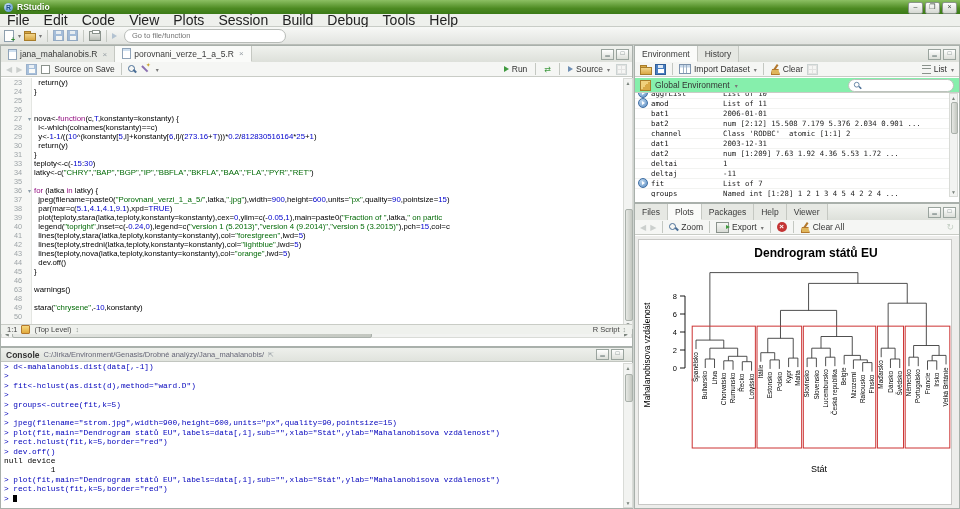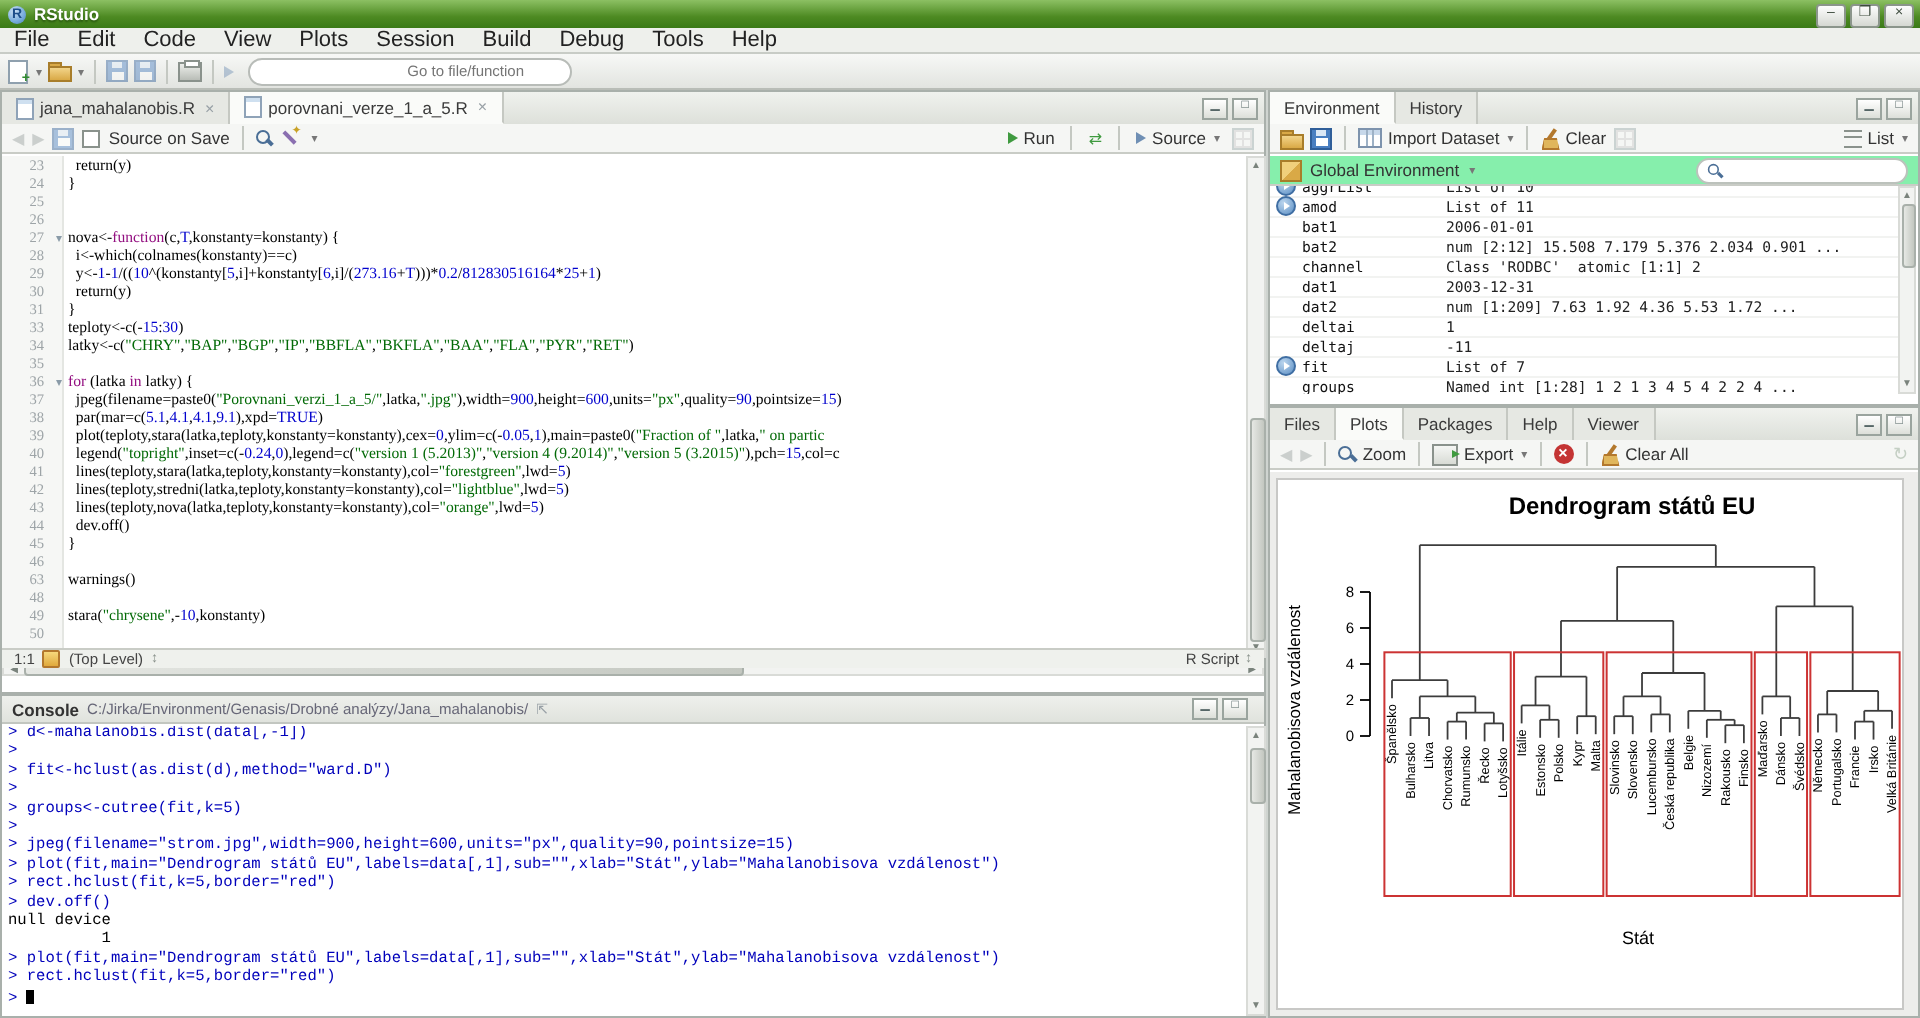--- a/index.html
+++ b/index.html
@@ -10,28 +10,28 @@
   #titlebar{left:0;top:0;width:960px;height:14px;background:linear-gradient(180deg,#8cc063,#4d8a22 60%,#3a7a17);
             display:flex;align-items:center;padding-left:4px;box-sizing:border-box;color:#fff;}
   #titlebar .title{font-size:8.5px;font-weight:bold;margin-left:4px;text-shadow:0 1px 1px #2a5a10;}
   .logo-ball{width:9px;height:9px;border-radius:50%;background:radial-gradient(circle at 35% 30%,#cfe3f5,#75aadb 60%,#4c7fb0);
              color:#1d4e89;font-size:7px;font-weight:bold;text-align:center;line-height:9px;}
   #win-btns{position:absolute;right:3px;top:2px;display:flex;gap:2px;}
   .win-btn{width:13px;height:10px;border:1px solid #8b958b;border-radius:2px;
            background:linear-gradient(#fdfdfd,#d5d8d2);color:#3c4a3c;font-size:7px;line-height:8px;text-align:center;}
   #menubar{left:0;top:14px;width:960px;height:13px;background:#eef0ec;border-bottom:1px solid #c8ccc6;
            display:flex;align-items:center;box-sizing:border-box;}
-  .menu-item{padding:0 7px;font-size:11px;color:#222;}
+  .menu-item{padding:0 7px;font-size:14px;color:#222;}
   #main-toolbar{left:0;top:27px;width:960px;height:18px;background:linear-gradient(#f7f8f6,#e2e4e0);
                 border-bottom:1px solid #b9bdb7;display:flex;align-items:center;gap:3px;padding:0 4px;box-sizing:border-box;}
   .tb-sep{width:1px;height:12px;background:#c4c8c2;margin:0 2px;}
   .drop{color:#777;font-size:6px;margin-left:1px;}
   #goto-box{display:flex;align-items:center;background:#fff;border:1px solid #b8bcb8;border-radius:8px;
             height:12px;width:150px;padding:0 5px;margin-left:4px;}
-  #goto-input{border:none;outline:none;font-size:7.5px;width:130px;color:#888;background:transparent;font-family:"Liberation Sans",sans-serif;text-align:right;}
+  #goto-input{border:none;outline:none;font-size:7.5px;width:130px;color:#888;background:transparent;font-family:"Liberation Sans",sans-serif;}
   #project-chip{position:absolute;right:6px;top:29px;display:flex;align-items:center;gap:3px;font-size:8.5px;color:#333;margin-top:22px;}
   .rproj-icon{width:10px;height:10px;background:linear-gradient(#9ec7e8,#5b8fc0);border:1px solid #41729f;border-radius:2px;
               color:#fff;font-size:7px;font-weight:bold;text-align:center;line-height:10px;}
   
   .pane{position:absolute;background:#fff;border:1px solid #a9b0ab;box-sizing:border-box;}
   #pane-source{left:0;top:45px;width:633px;height:302px;padding-left:32px;}
   #pane-console{left:0;top:347px;width:633px;height:162px;}
   #pane-env{left:634px;top:45px;width:326px;height:158px;}
   #pane-plots{left:634px;top:203px;width:326px;height:306px;}
   .tabstrip{position:absolute;left:0;top:0;right:0;height:16px;background:linear-gradient(#f0f2ee,#dde0da);
@@ -85,21 +85,21 @@
                    border-top:2.5px solid transparent;border-bottom:2.5px solid transparent;border-left:4px solid #3f9a3f;}
   .i-wand{width:10px;height:10px;position:relative;}
   .i-wand::before{content:"";position:absolute;left:1px;top:1px;width:8px;height:1.8px;background:#8a6fb0;transform:rotate(45deg);transform-origin:left;}
   .i-wand::after{content:"✦";position:absolute;right:0;top:-3px;color:#c9a227;font-size:6px;}
   .i-ext{color:#98a0a6;font-size:7px;}
   .i-scope{width:7px;height:7px;background:linear-gradient(#f6d87c,#e0a93c);border:1px solid #b3782d;border-radius:1px;}
   .updn{color:#8a928c;font-size:7px;}
   
   #gutter-bg{left:0;top:32px;width:30px;height:251px;background:#f6f7f5;border-right:1px solid #e4e6e2;}
   #code-lines{left:0;top:32px;width:622px;height:251px;overflow:hidden;}
-  .code-line{height:9px;line-height:9px;white-space:pre;font-family:Liberation Serif, serif;font-size:7.8px;color:#000;}
+  .code-line{height:9px;line-height:9px;white-space:pre;font-family:Liberation Sans, sans-serif;font-size:7.8px;color:#000;}
   .ln{display:inline-block;width:21px;text-align:right;color:#9da4a7;padding-right:3px;font-size:7.3px;}
   .fold{display:inline-block;width:9px;color:#8a9ba8;font-size:6px;text-align:center;}
   .kw{color:#930F80;} .num{color:#0000CD;} .str{color:#036A07;} .cons{color:#0000CD;}
   
   .sb{background:#f2f3f1;border:1px solid #d9dbd7;box-sizing:border-box;}
   .sb-thumb{position:absolute;background:linear-gradient(90deg,#e6e8e4,#c3c7c0);border:1px solid #a9b0aa;border-radius:2px;}
   .sb-arrow{position:absolute;color:#7a837c;font-size:5px;width:100%;text-align:center;}
   #ed-vsb{left:622px;top:32px;width:10px;height:251px;}
   #ed-hsb{left:0;top:283px;width:631px;height:9px;}
   #ed-hthumb{left:10px;top:1px;width:358px;height:5px;}

